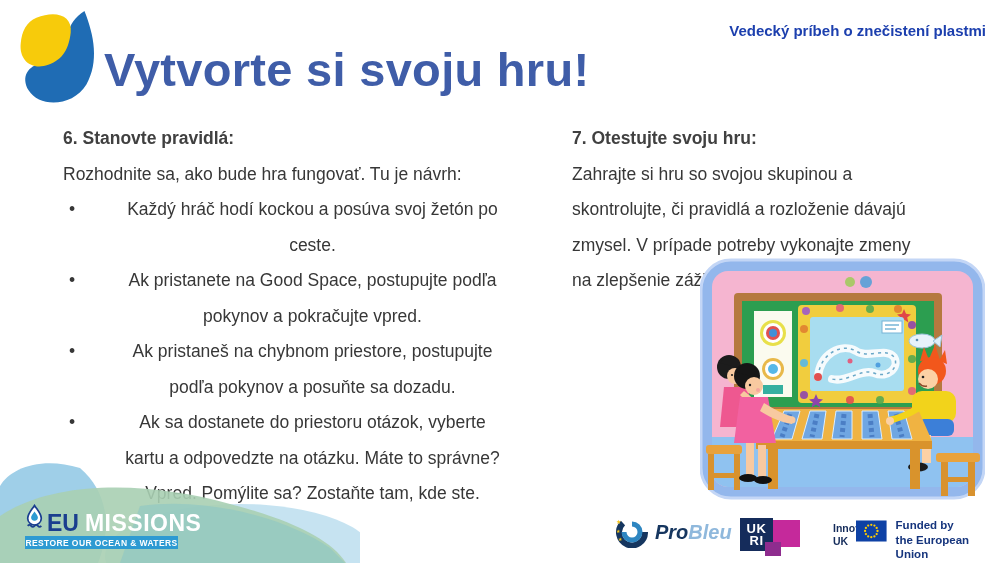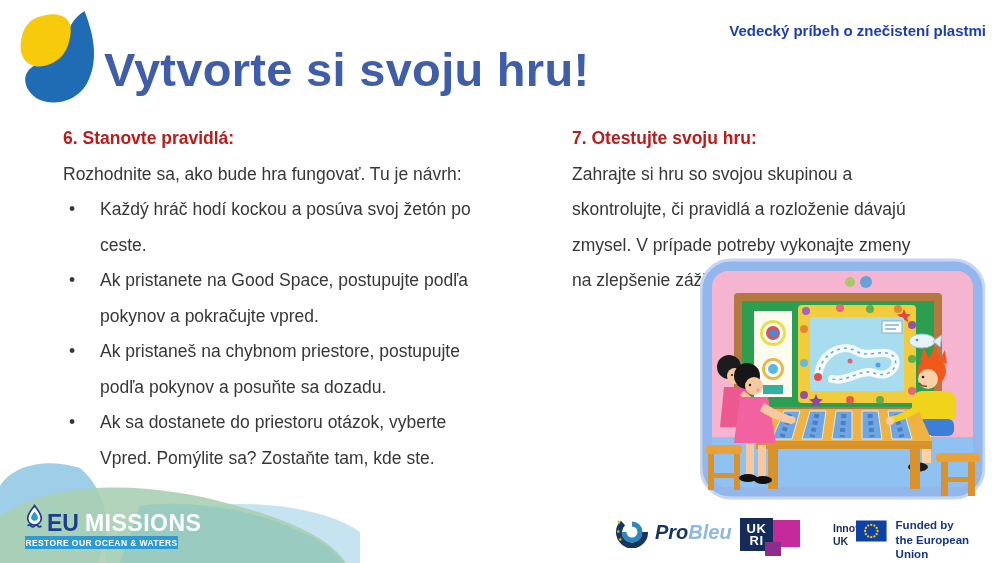--- a/index.html
+++ b/index.html
@@ -6,23 +6,23 @@
   .slide{position:relative;width:1000px;height:563px;background:#ffffff;overflow:hidden;
          font-family:"Liberation Sans", sans-serif;}
   
   .brand-logo{position:absolute;left:8px;top:6px;width:98px;height:102px;}
   .page-title{position:absolute;left:104px;top:42px;font-size:47px;font-weight:bold;letter-spacing:.3px;}
   .subtitle{position:absolute;right:14px;top:22px;font-size:15px;font-weight:bold;}
   
   .col{position:absolute;top:121px;font-size:17.5px;line-height:35.5px;}
   .col-left{left:63px;width:462px;}
   .col-right{left:572px;width:410px;}
-  .col h3{margin:0;font-size:17.5px;font-weight:bold;color:#b91c1c;line-height:35.5px;}
+  .col h3{margin:0;font-size:17.5px;font-weight:bold;color:#404040;line-height:35.5px;}
   .col p{margin:0;}
-  ul.bullets{list-style:none;margin:0;padding:0;}
+  ul.bullets{list-style:none;margin:0;padding:0;text-align:center;}
   ul.bullets li{position:relative;padding-left:37px;}
   ul.bullets li::before{content:"•";position:absolute;left:6px;top:0;}
   
   .illustration{position:absolute;left:700px;top:258px;width:285px;height:242px;z-index:5;}
   
   .footer-blobs{position:absolute;left:0;bottom:0;width:360px;height:115px;z-index:1;}
   .eu-missions{position:absolute;left:0;top:448px;width:360px;height:115px;z-index:2;}
   .drop-icon{position:absolute;left:26px;top:56px;width:17px;height:25px;}
   .eum-row{position:absolute;left:47px;top:62px;font-size:23px;font-weight:bold;white-space:nowrap;}
   .eum-missions{color:#ffffff;margin-left:6px;letter-spacing:.5px;}
@@ -67,20 +67,21 @@
       <li>
         <div>Ak pristanete na Good Space, postupujte podľa</div>
         <div>pokynov a pokračujte vpred.</div>
       </li>
       <li>
         <div>Ak pristaneš na chybnom priestore, postupujte</div>
         <div>podľa pokynov a posuňte sa dozadu.</div>
       </li>
       <li>
         <div>Ak sa dostanete do priestoru otázok, vyberte</div>
+        <div>kartu a odpovedzte na otázku. Máte to správne?</div>
         <div>Vpred. Pomýlite sa? Zostaňte tam, kde ste.</div>
       </li>
     </ul>
   </div>
 
   <div class="col col-right" style="color: rgb(55, 55, 55);">
     <h3>7. Otestujte svoju hru:</h3>
     <p>Zahrajte si hru so svojou skupinou a</p>
     <p>skontrolujte, či pravidlá a rozloženie dávajú</p>
     <p>zmysel. V prípade potreby vykonajte zmeny</p>

